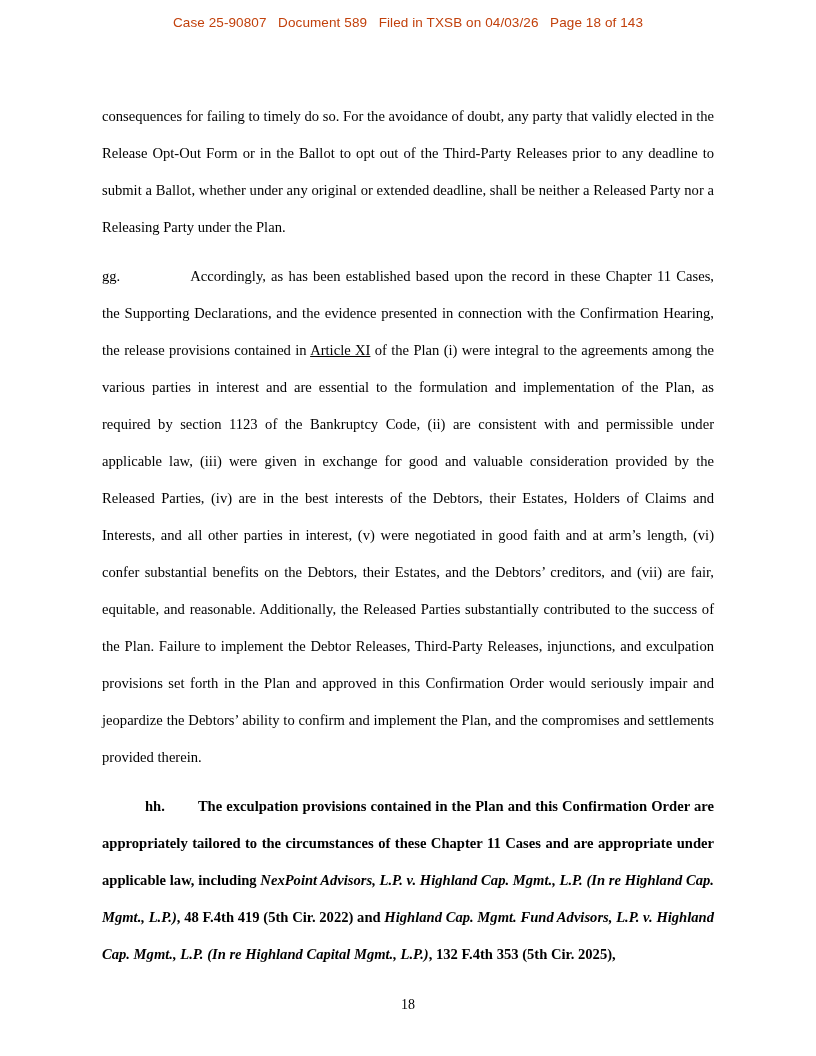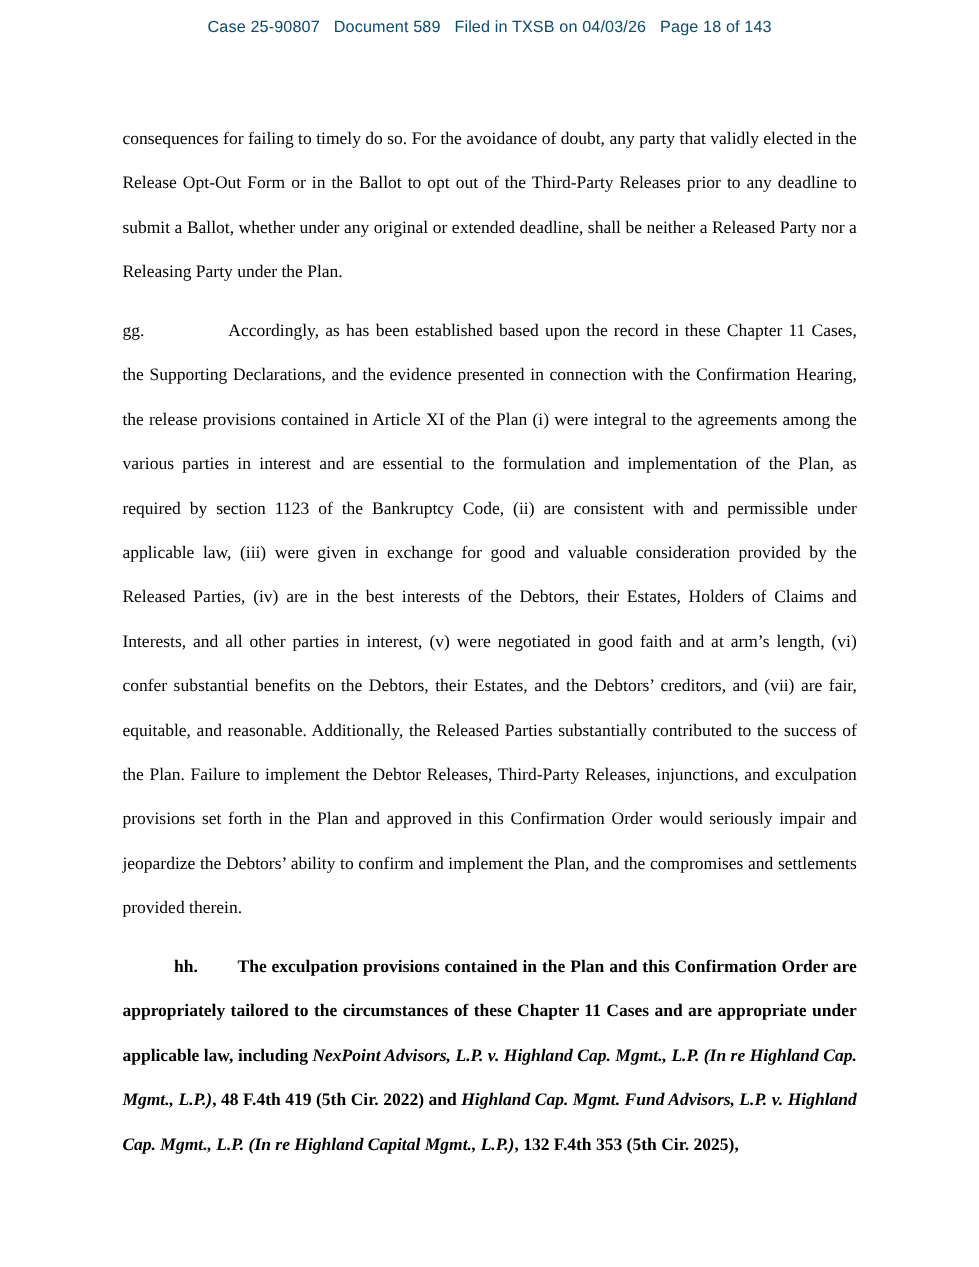--- a/index.html
+++ b/index.html
@@ -41,37 +41,38 @@
     padding: 0;
   }
   .para .tab {
     display: inline-block;
     height: 1px;
   }
   .para-gg .tab { width: 70px; }
   .para-hh { text-indent: 43px; margin-top: 11px; font-weight: bold; }
   .para-hh .tab { width: 33px; }
   .run.italic { font-style: italic; }
-  .run.underline { }
+  .run.underline { text-decoration: underline; }
   .page-footer {
     position: absolute;
     top: 997px;
     left: 0;
     right: 0;
     text-align: center;
     font-size: 14px;
   }
 </style>
 </head>
 <body>
 
 <div class="page">
 
-  <div class="stamp-header" style="color: #0c4a6e;">Case 25-90807   Document 589   Filed in TXSB on 04/03/26   Page 18 of 143</div>
+  <div class="stamp-header" style="color: #c2410c;">Case 25-90807   Document 589   Filed in TXSB on 04/03/26   Page 18 of 143</div>
 
   <div class="body-text">
     <p class="para para-continuation"><span class="run normal">consequences for failing to timely do so.  For the avoidance of doubt, any party that validly elected in the Release Opt-Out Form or in the Ballot to opt out of the Third-Party Releases prior to any deadline to submit a Ballot, whether under any original or extended deadline, shall be neither a Released Party nor a Releasing Party under the Plan.</span></p>
     <p class="para para-gg"><span class="para-label">gg.</span><span class="tab"></span><span class="run normal">Accordingly, as has been established based upon the record in these Chapter 11 Cases, the Supporting Declarations, and the evidence presented in connection with the Confirmation Hearing, the release provisions contained in </span><span class="run underline">Article XI</span><span class="run normal"> of the Plan (i) were integral to the agreements among the various parties in interest and are essential to the formulation and implementation of the Plan, as required by section 1123 of the Bankruptcy Code, (ii) are consistent with and permissible under applicable law, (iii) were given in exchange for good and valuable consideration provided by the Released Parties, (iv) are in the best interests of the Debtors, their Estates, Holders of Claims and Interests, and all other parties in interest, (v) were negotiated in good faith and at arm’s length, (vi) confer substantial benefits on the Debtors, their Estates, and the Debtors’ creditors, and (vii) are fair, equitable, and reasonable.  Additionally, the Released Parties substantially contributed to the success of the Plan.  Failure to implement the Debtor Releases, Third-Party Releases, injunctions, and exculpation provisions set forth in the Plan and approved in this Confirmation Order would seriously impair and jeopardize the Debtors’ ability to confirm and implement the Plan, and the compromises and settlements provided therein.</span></p>
     <p class="para para-hh"><span class="para-label">hh.</span><span class="tab"></span><span class="run normal">The exculpation provisions contained in the Plan and this Confirmation Order are appropriately tailored to the circumstances of these Chapter 11 Cases and are appropriate under applicable law, including </span><span class="run italic">NexPoint Advisors, L.P. v. Highland Cap. Mgmt., L.P. (In re Highland Cap. Mgmt., L.P.)</span><span class="run normal">, 48 F.4th 419 (5th Cir. 2022) and </span><span class="run italic">Highland Cap. Mgmt. Fund Advisors, L.P. v. Highland Cap. Mgmt., L.P. (In re Highland Capital Mgmt., L.P.)</span><span class="run normal">, 132 F.4th 353 (5th Cir. 2025),</span></p>
   </div>
 
+  <div class="page-footer">18</div>
 
 </div>
 
 </body></html>

